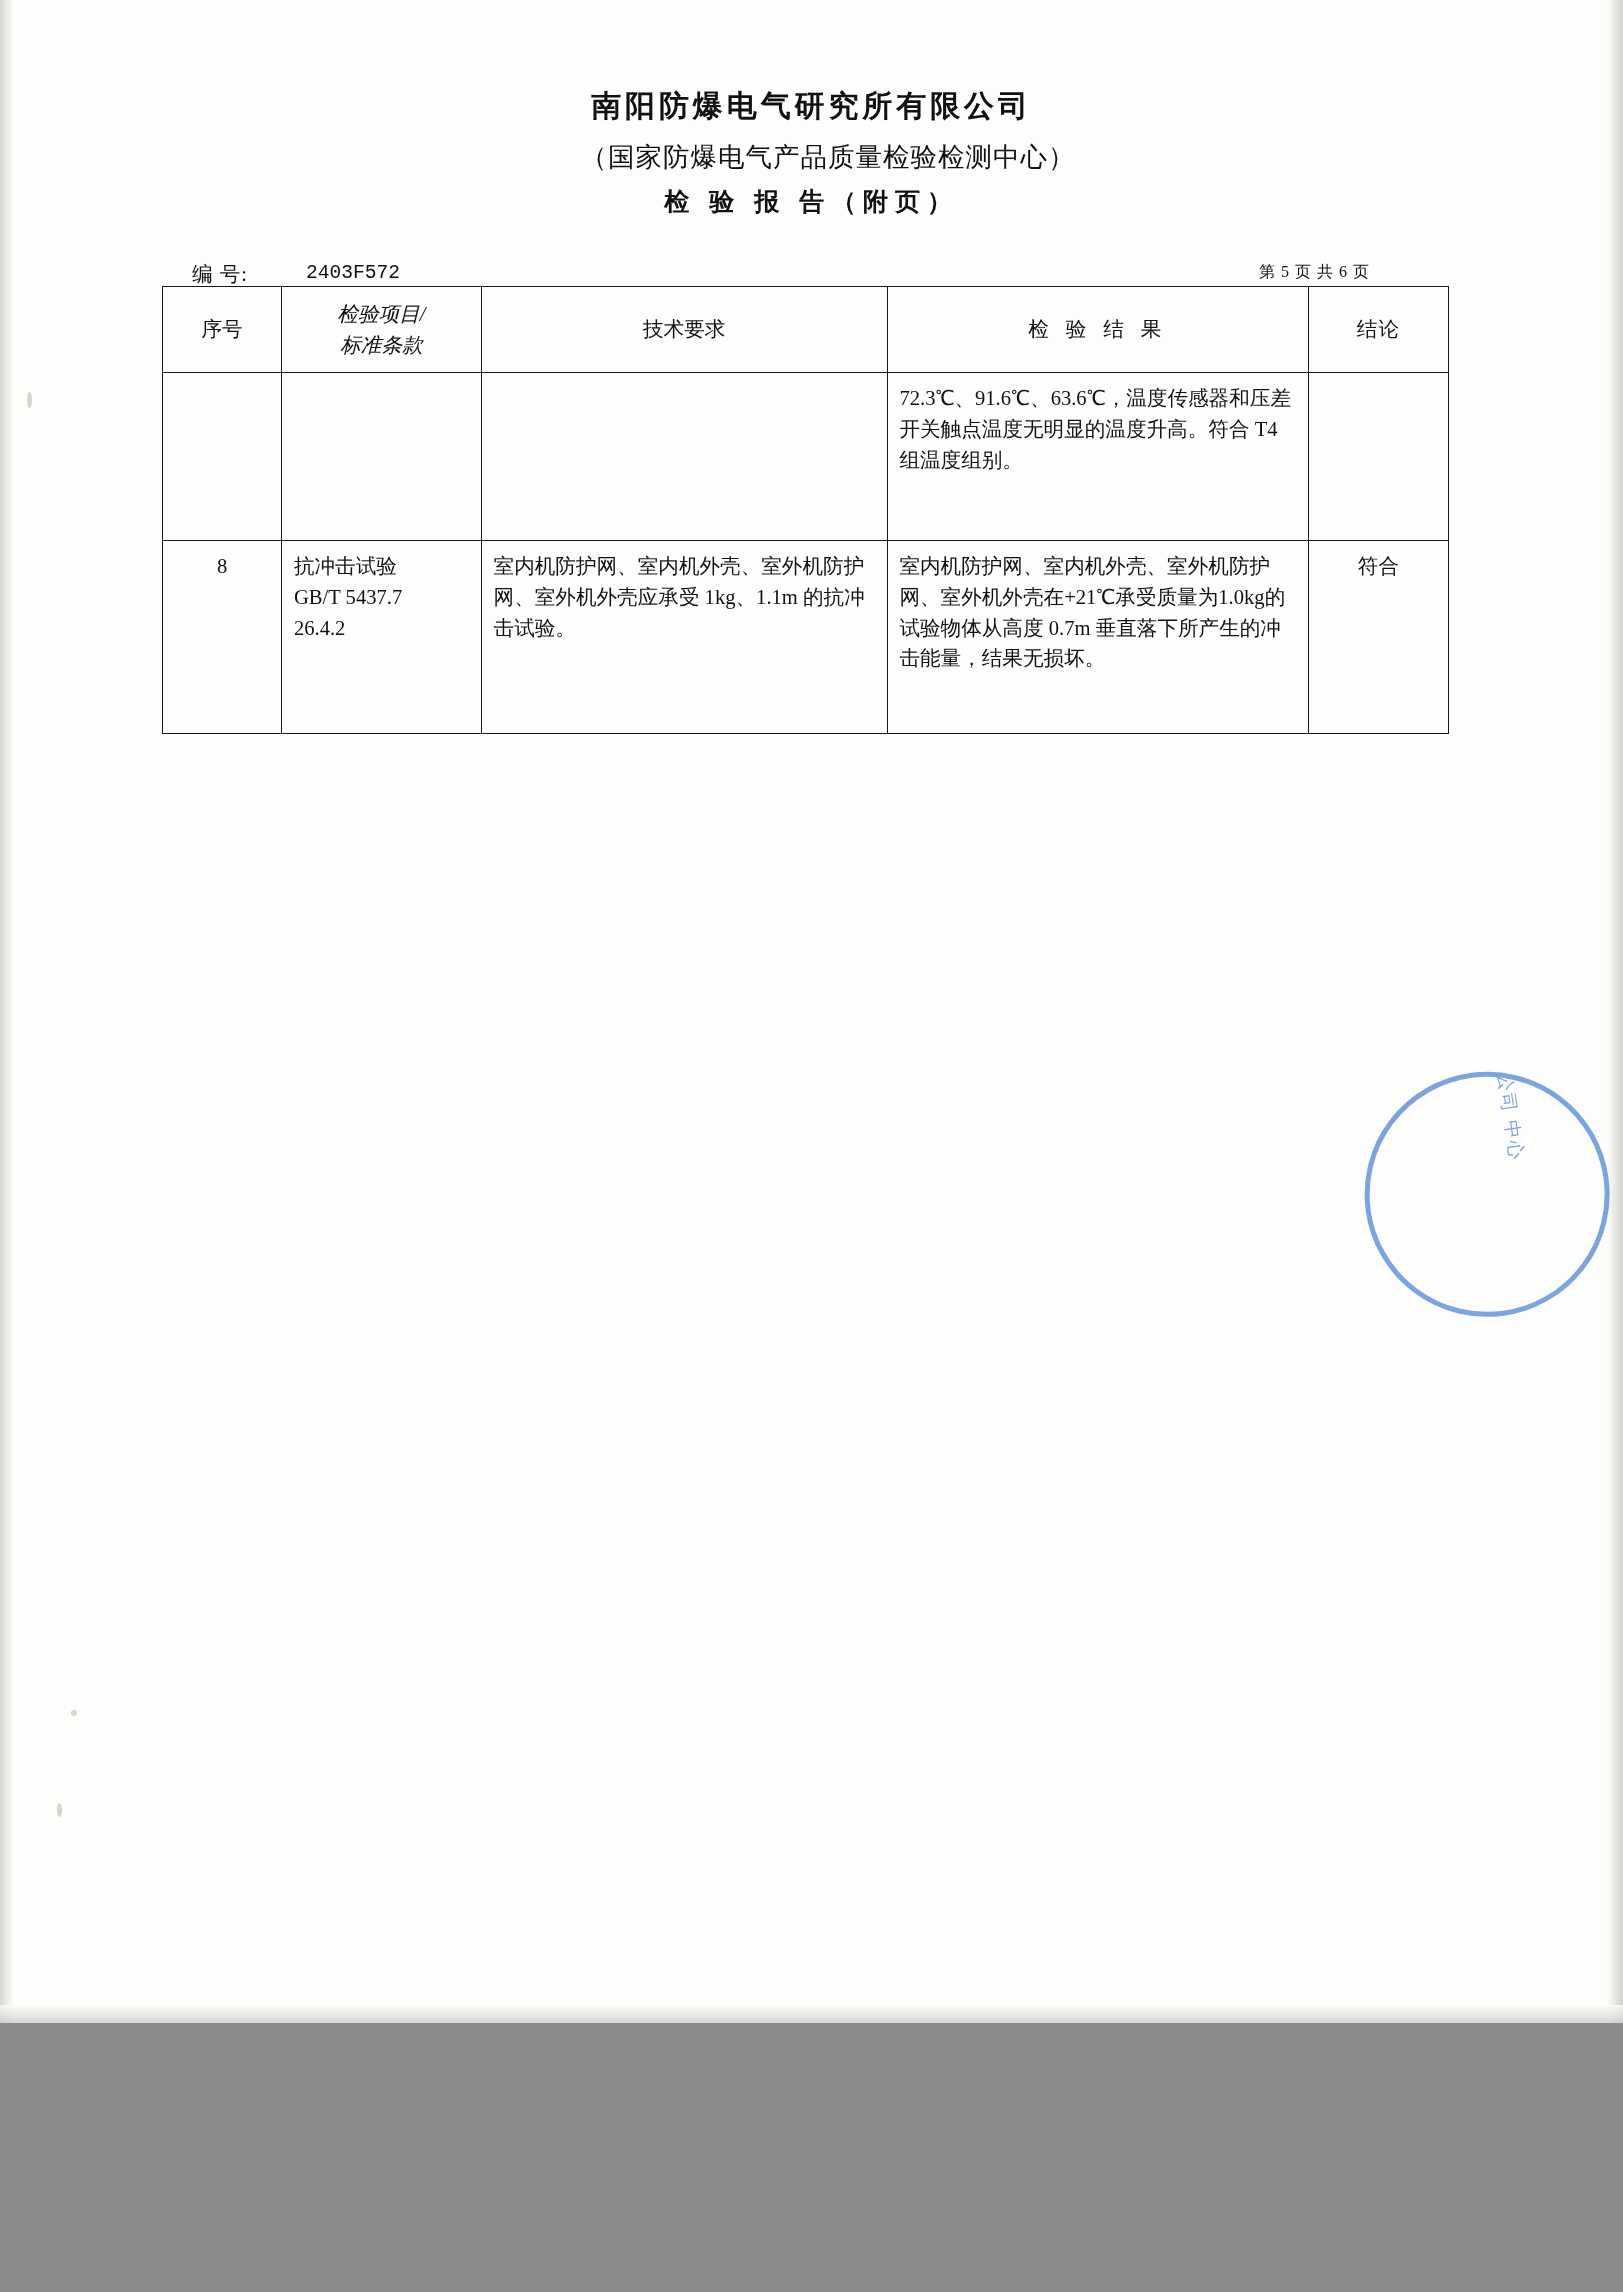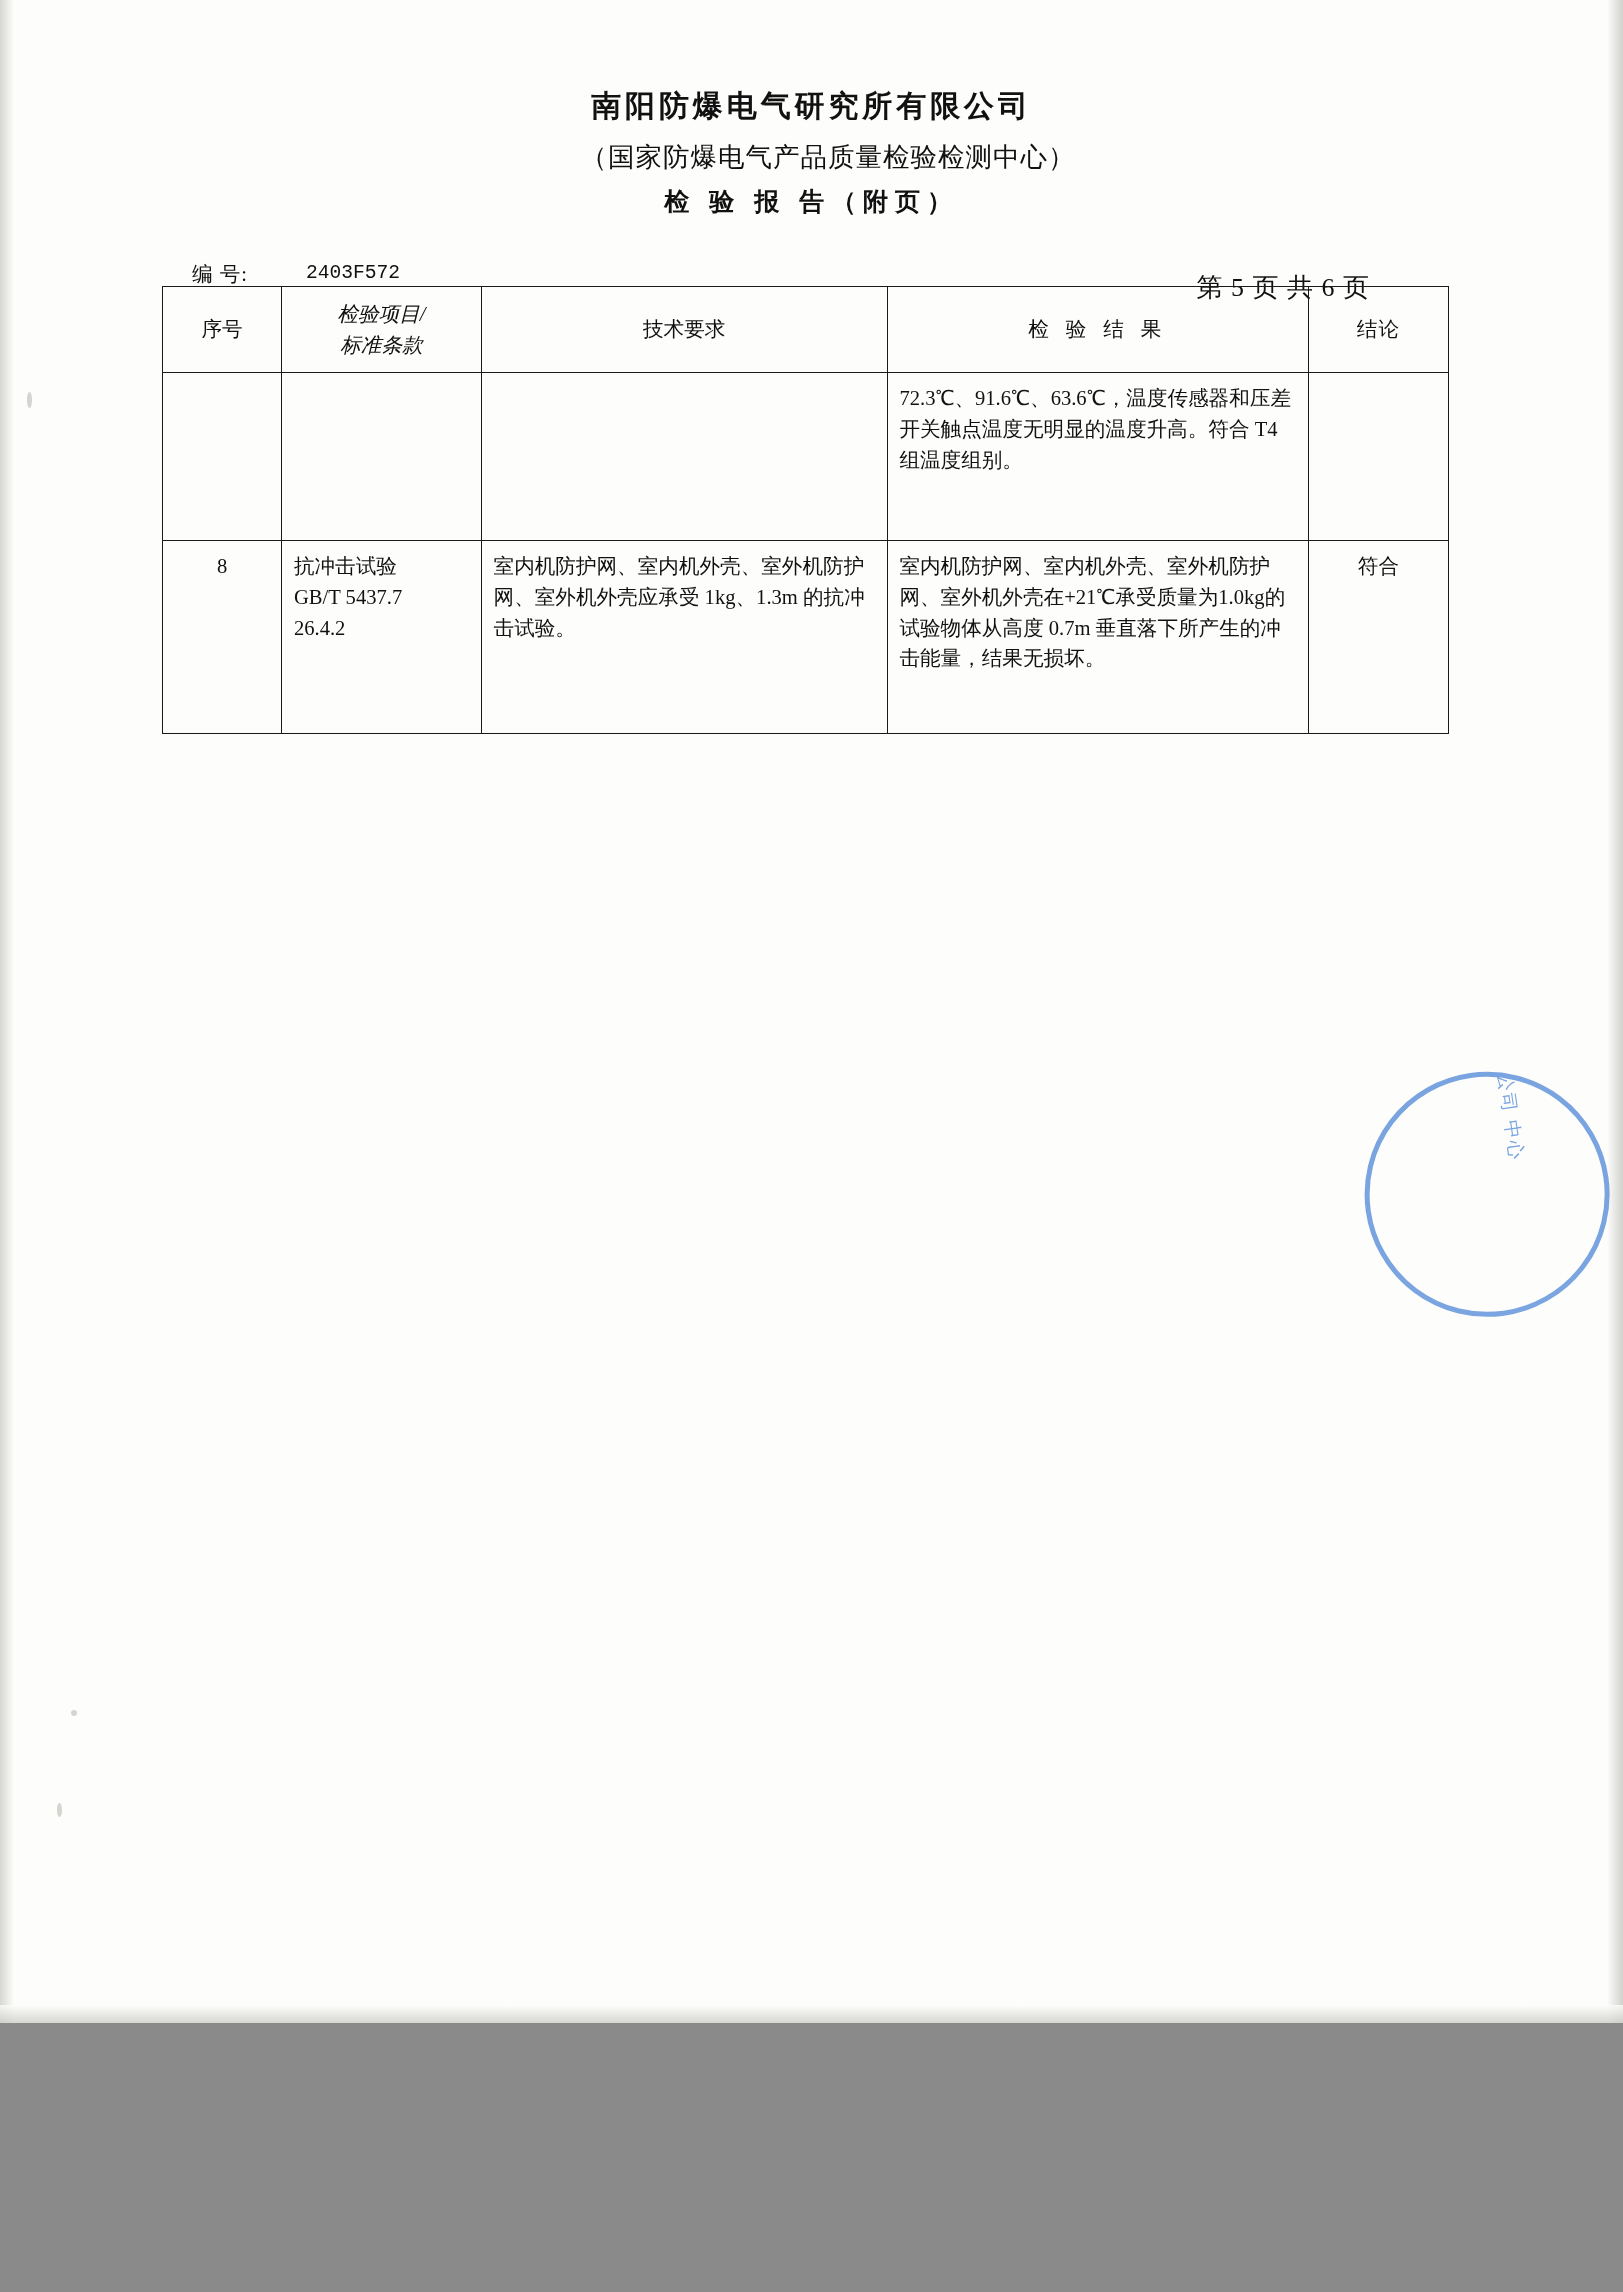--- a/index.html
+++ b/index.html
@@ -87,22 +87,22 @@
   .meta-code-value {
     position: absolute;
     left: 114px;
     top: 2px;
     font-size: 19.6px;
     font-family: Liberation Mono, monospace;
   }
   .meta-pages {
     position: absolute;
     right: 67px;
-    top: 10px;
-    font-size: 26px;
+    top: 2px;
+    font-size: 16px;
     letter-spacing: 1px;
   }
 
   table.report {
     position: absolute;
     top: 286px;
     left: 162px;
     width: 1287px;
     border-collapse: collapse;
     table-layout: fixed;
@@ -228,21 +228,21 @@
         <td class="cell-text"></td>
         <td class="cell-text"></td>
         <td class="cell-text">72.3℃、91.6℃、63.6℃，温度传感器和压差开关触点温度无明显的温度升高。符合 T4 组温度组别。</td>
         <td class="cell-center-mid"></td>
       </tr>
       <tr class="row-main">
         <td class="cell-center-mid">8</td>
         <td class="cell-text">抗冲击试验
 GB/T 5437.7
 26.4.2</td>
-        <td class="cell-text">室内机防护网、室内机外壳、室外机防护网、室外机外壳应承受 1kg、1.3m 的抗冲击试验。</td>
+        <td class="cell-text">室内机防护网、室内机外壳、室外机防护网、室外机外壳应承受 1kg、1.1m 的抗冲击试验。</td>
         <td class="cell-text">室内机防护网、室内机外壳、室外机防护网、室外机外壳在+21℃承受质量为1.0kg的试验物体从高度 0.7m 垂直落下所产生的冲击能量，结果无损坏。</td>
         <td class="cell-center-mid">符合</td>
       </tr>
     </tbody>
   </table>
 
   <div class="stamp">
     <div class="stamp-ring"></div>
     <div class="stamp-text">公司 中心</div>
   </div>

